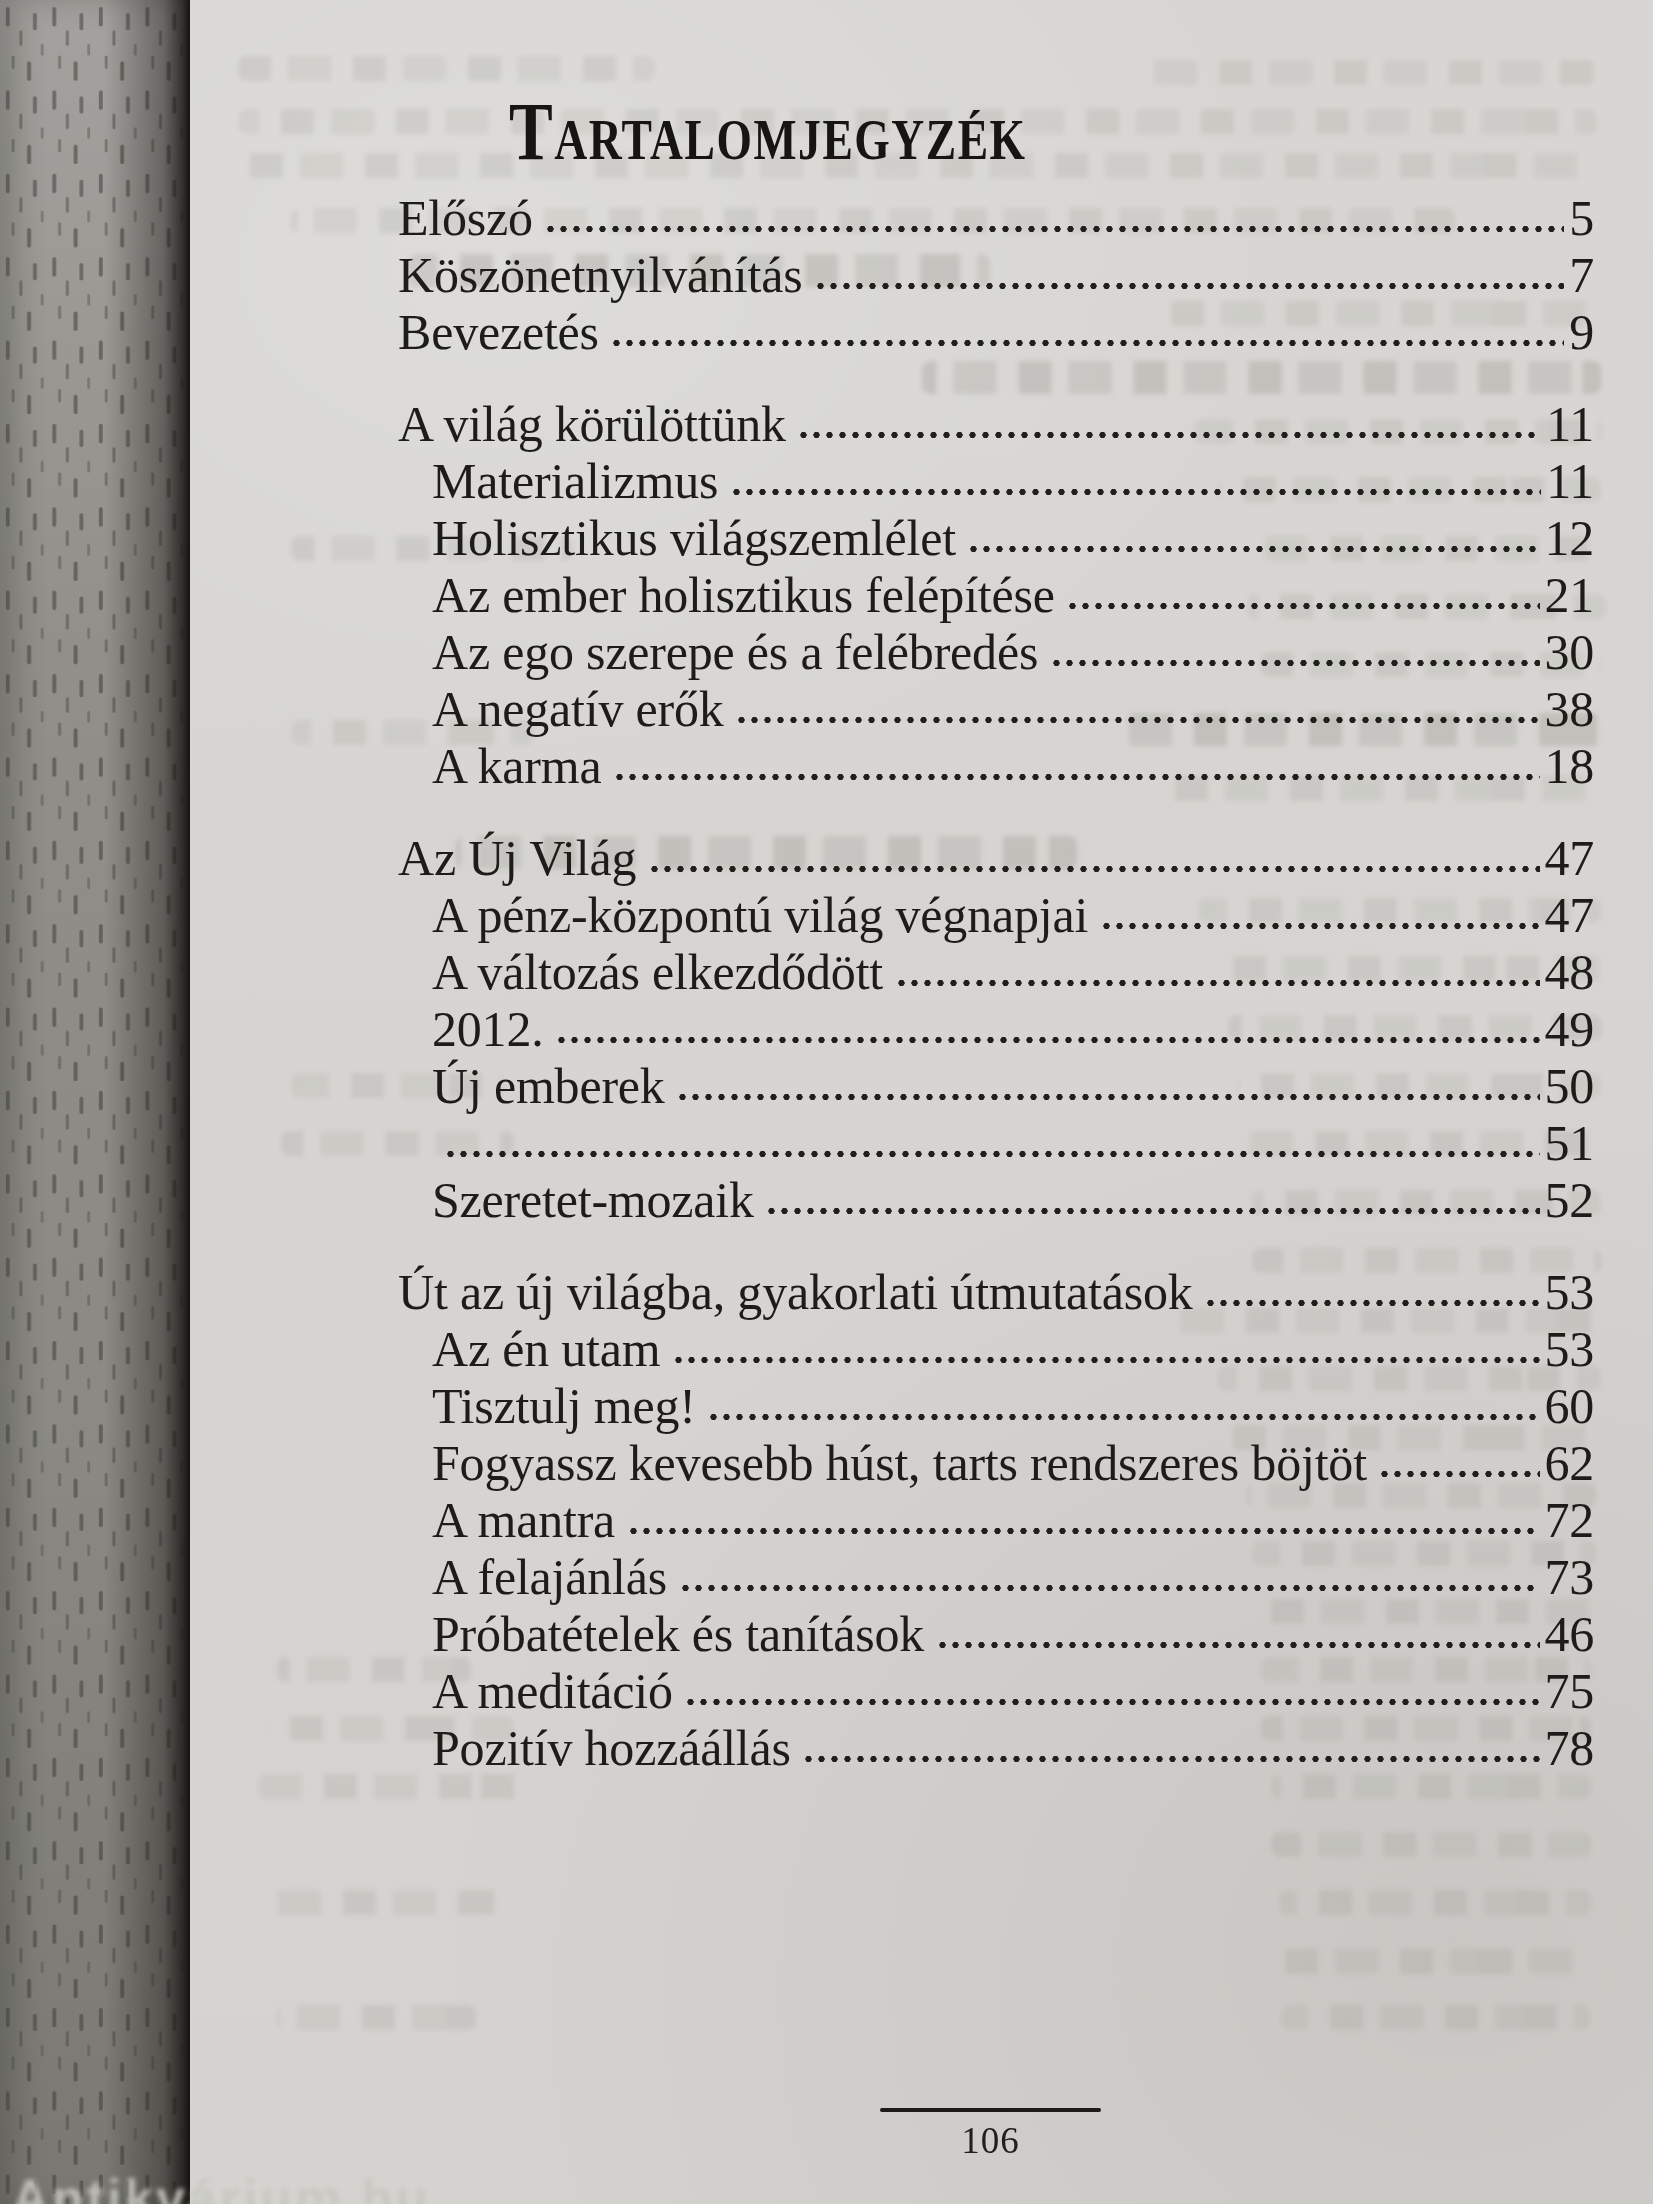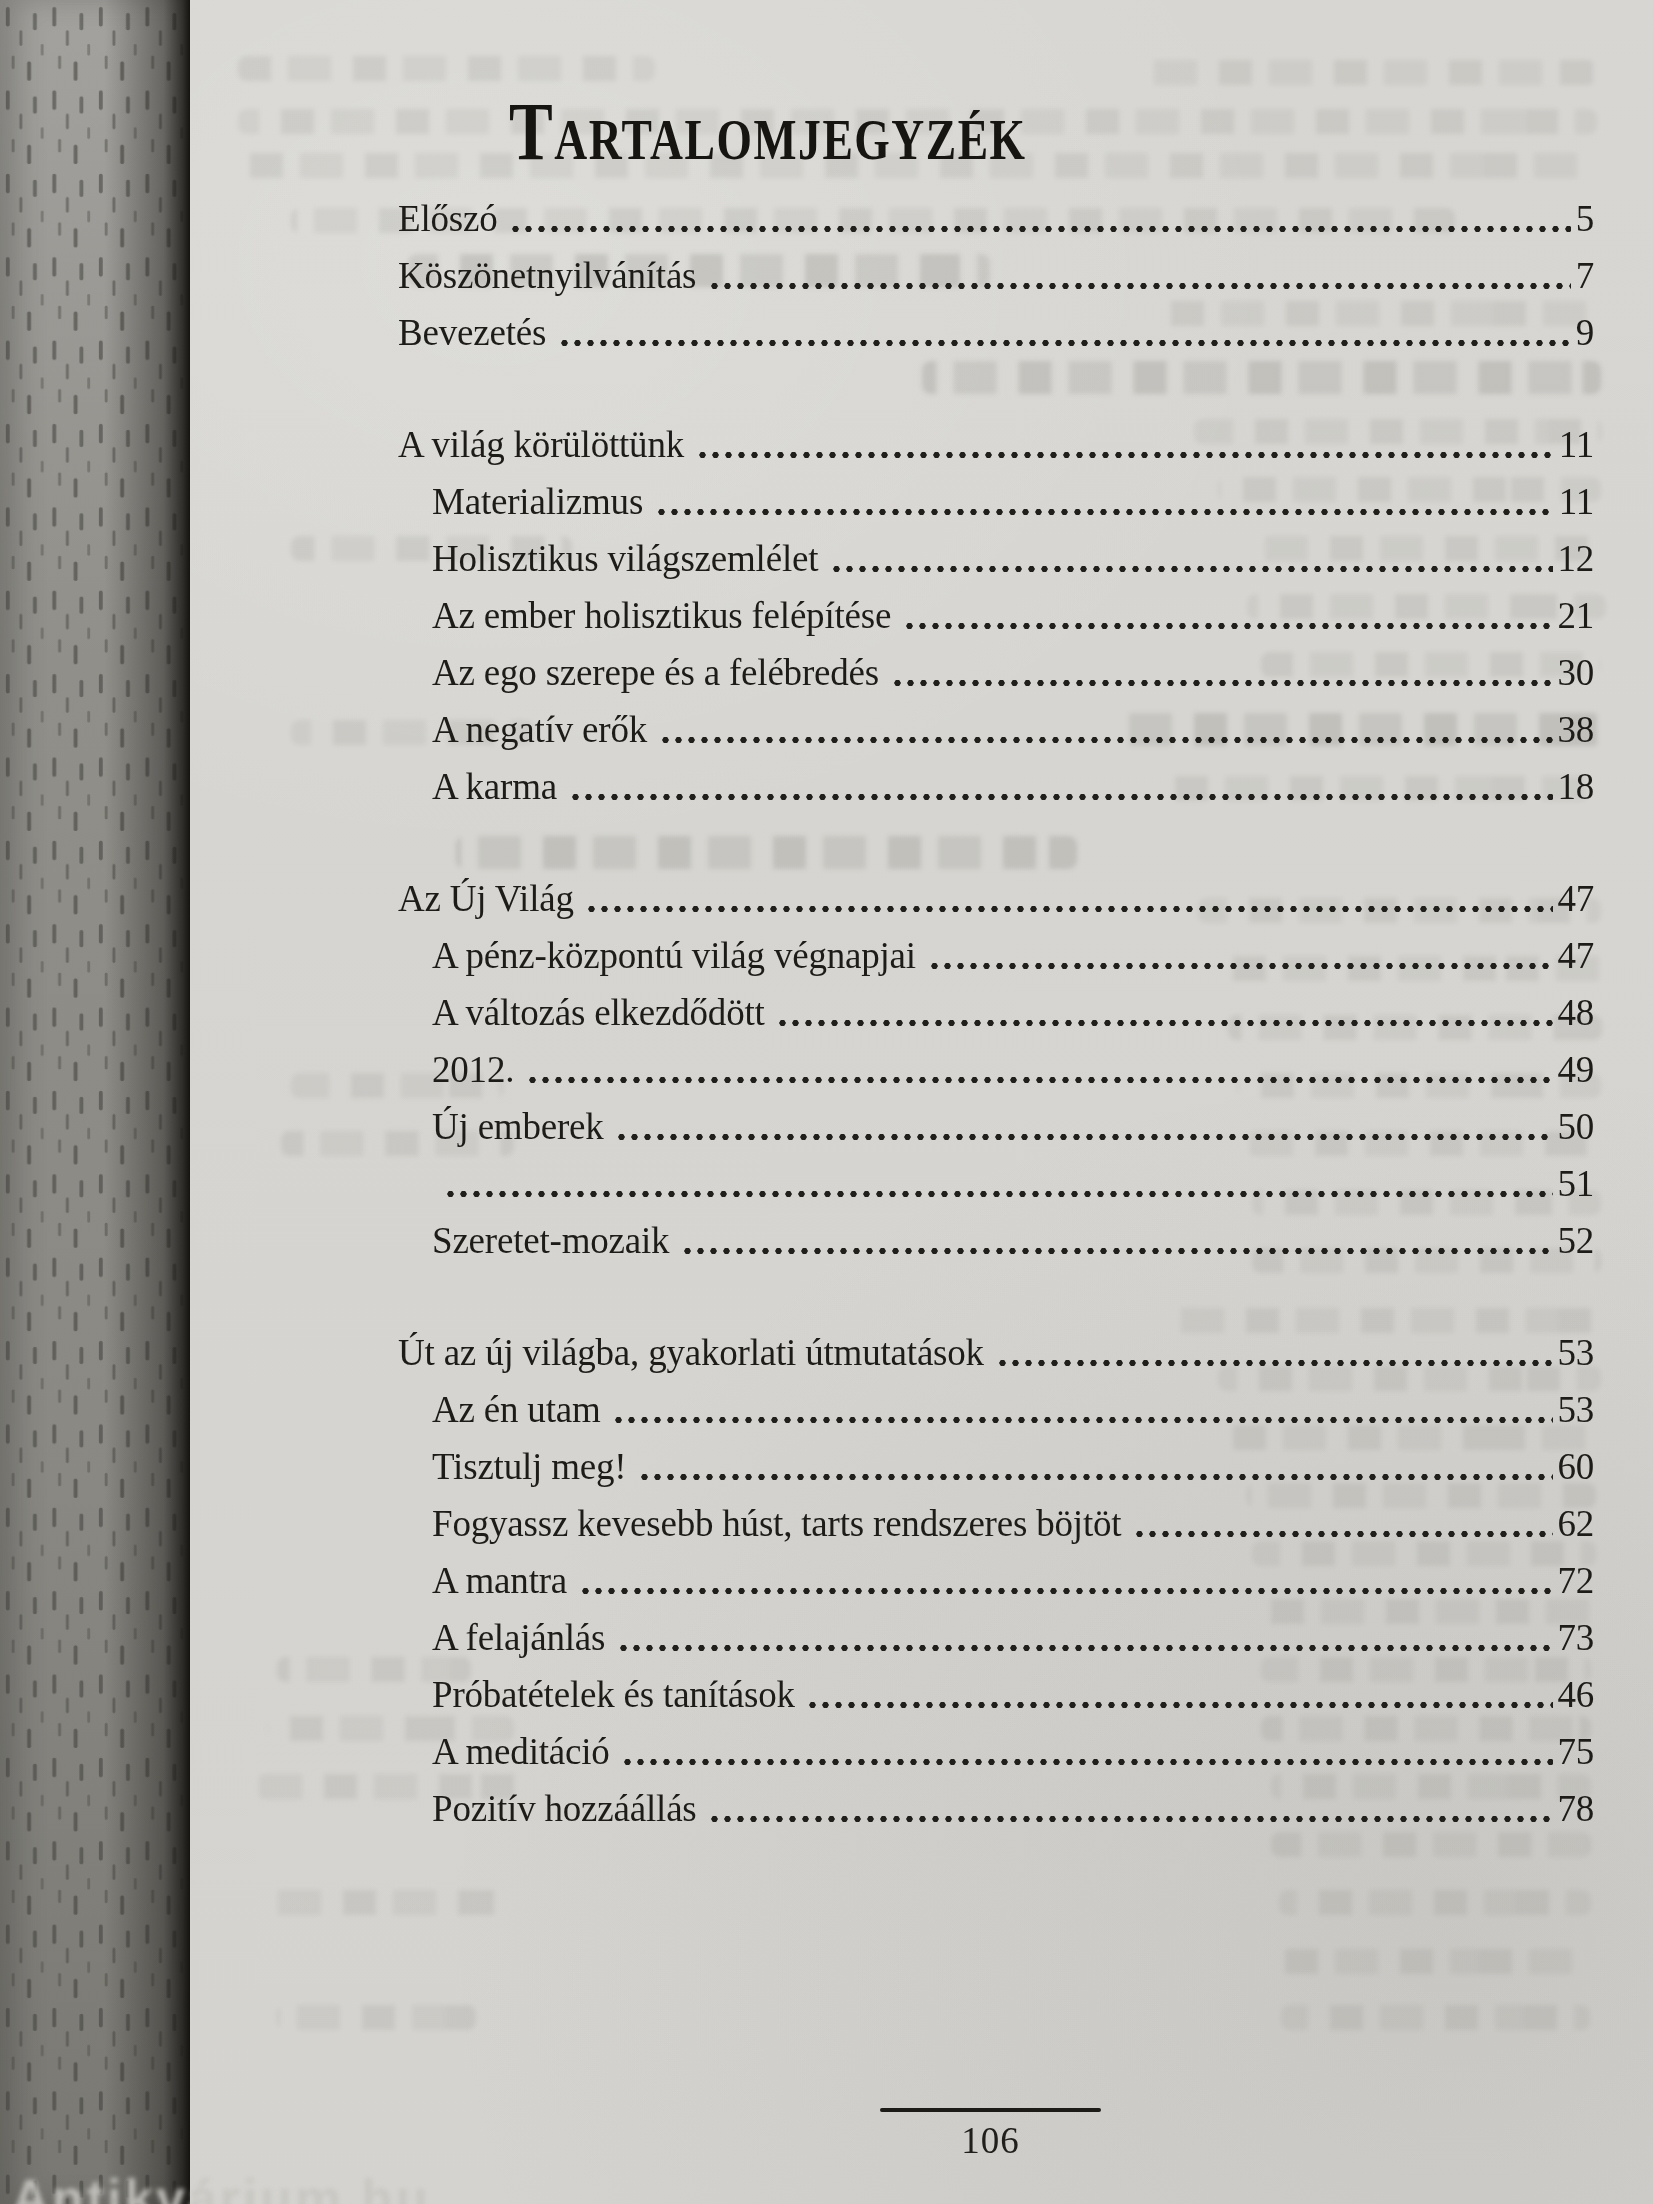--- a/index.html
+++ b/index.html
@@ -40,23 +40,23 @@
   
   #page-title{
     position:absolute;top:49px;left:509px;
     font-size:57px;color:#161512;text-transform:uppercase;
     letter-spacing:1.9px;line-height:1.1;white-space:nowrap;
     transform:scaleX(.8);transform-origin:left top;
   }
   #page-title::first-letter{font-size:82px;}
   #toc{
     position:absolute;left:398px;top:190px;width:1196px;
-    color:#1d1c19;font-size:37px;letter-spacing:-0.2px;
-  }
-  .toc-group + .toc-group{margin-top:55px;}
+    color:#1d1c19;font-size:50px;letter-spacing:-0.2px;
+  }
+  .toc-group + .toc-group{margin-top:35px;}
   .toc-row{
     display:flex;align-items:baseline;
     height:57px;line-height:57px;white-space:nowrap;
   }
   .toc-row.lvl2{padding-left:34px;}
   .toc-label{flex:0 0 auto;}
   .dots{
     flex:1 1 auto;align-self:stretch;margin:0 4.9px 0 11.6px;
     background:radial-gradient(circle, #201f1c 2.9px, rgba(0,0,0,0) 3.4px)
                left bottom 14.6px / 13px 7.8px repeat-x;

